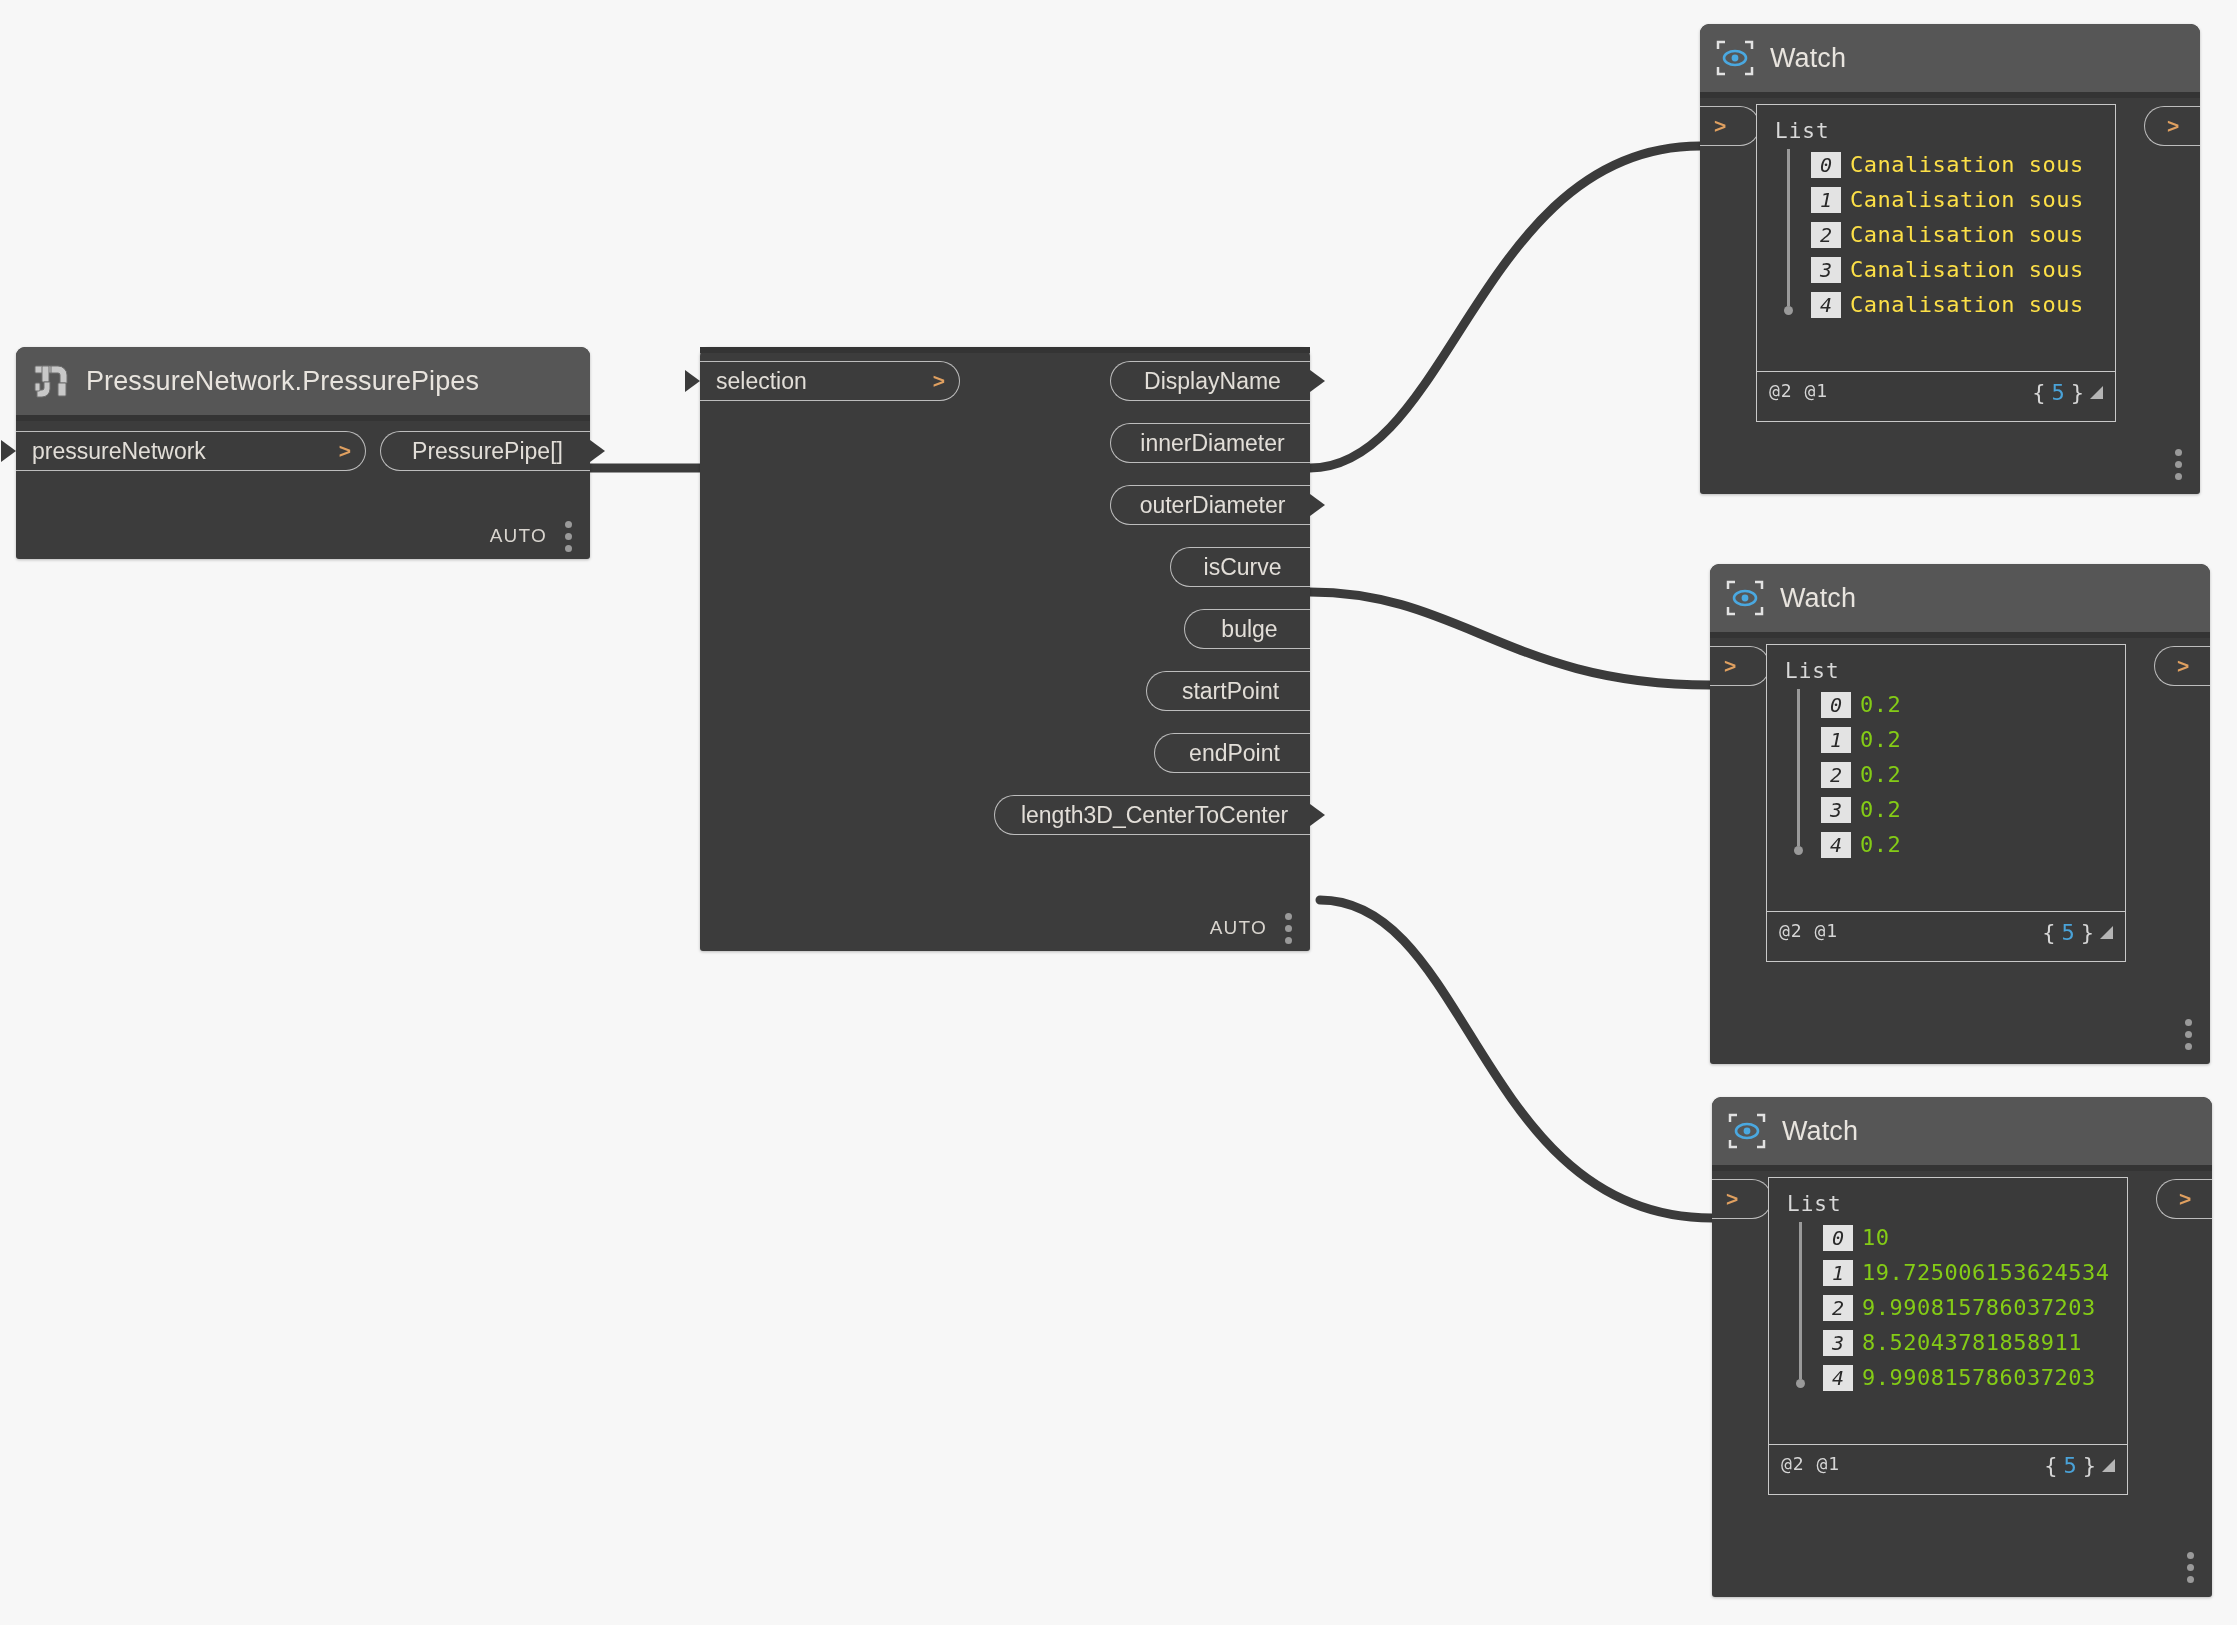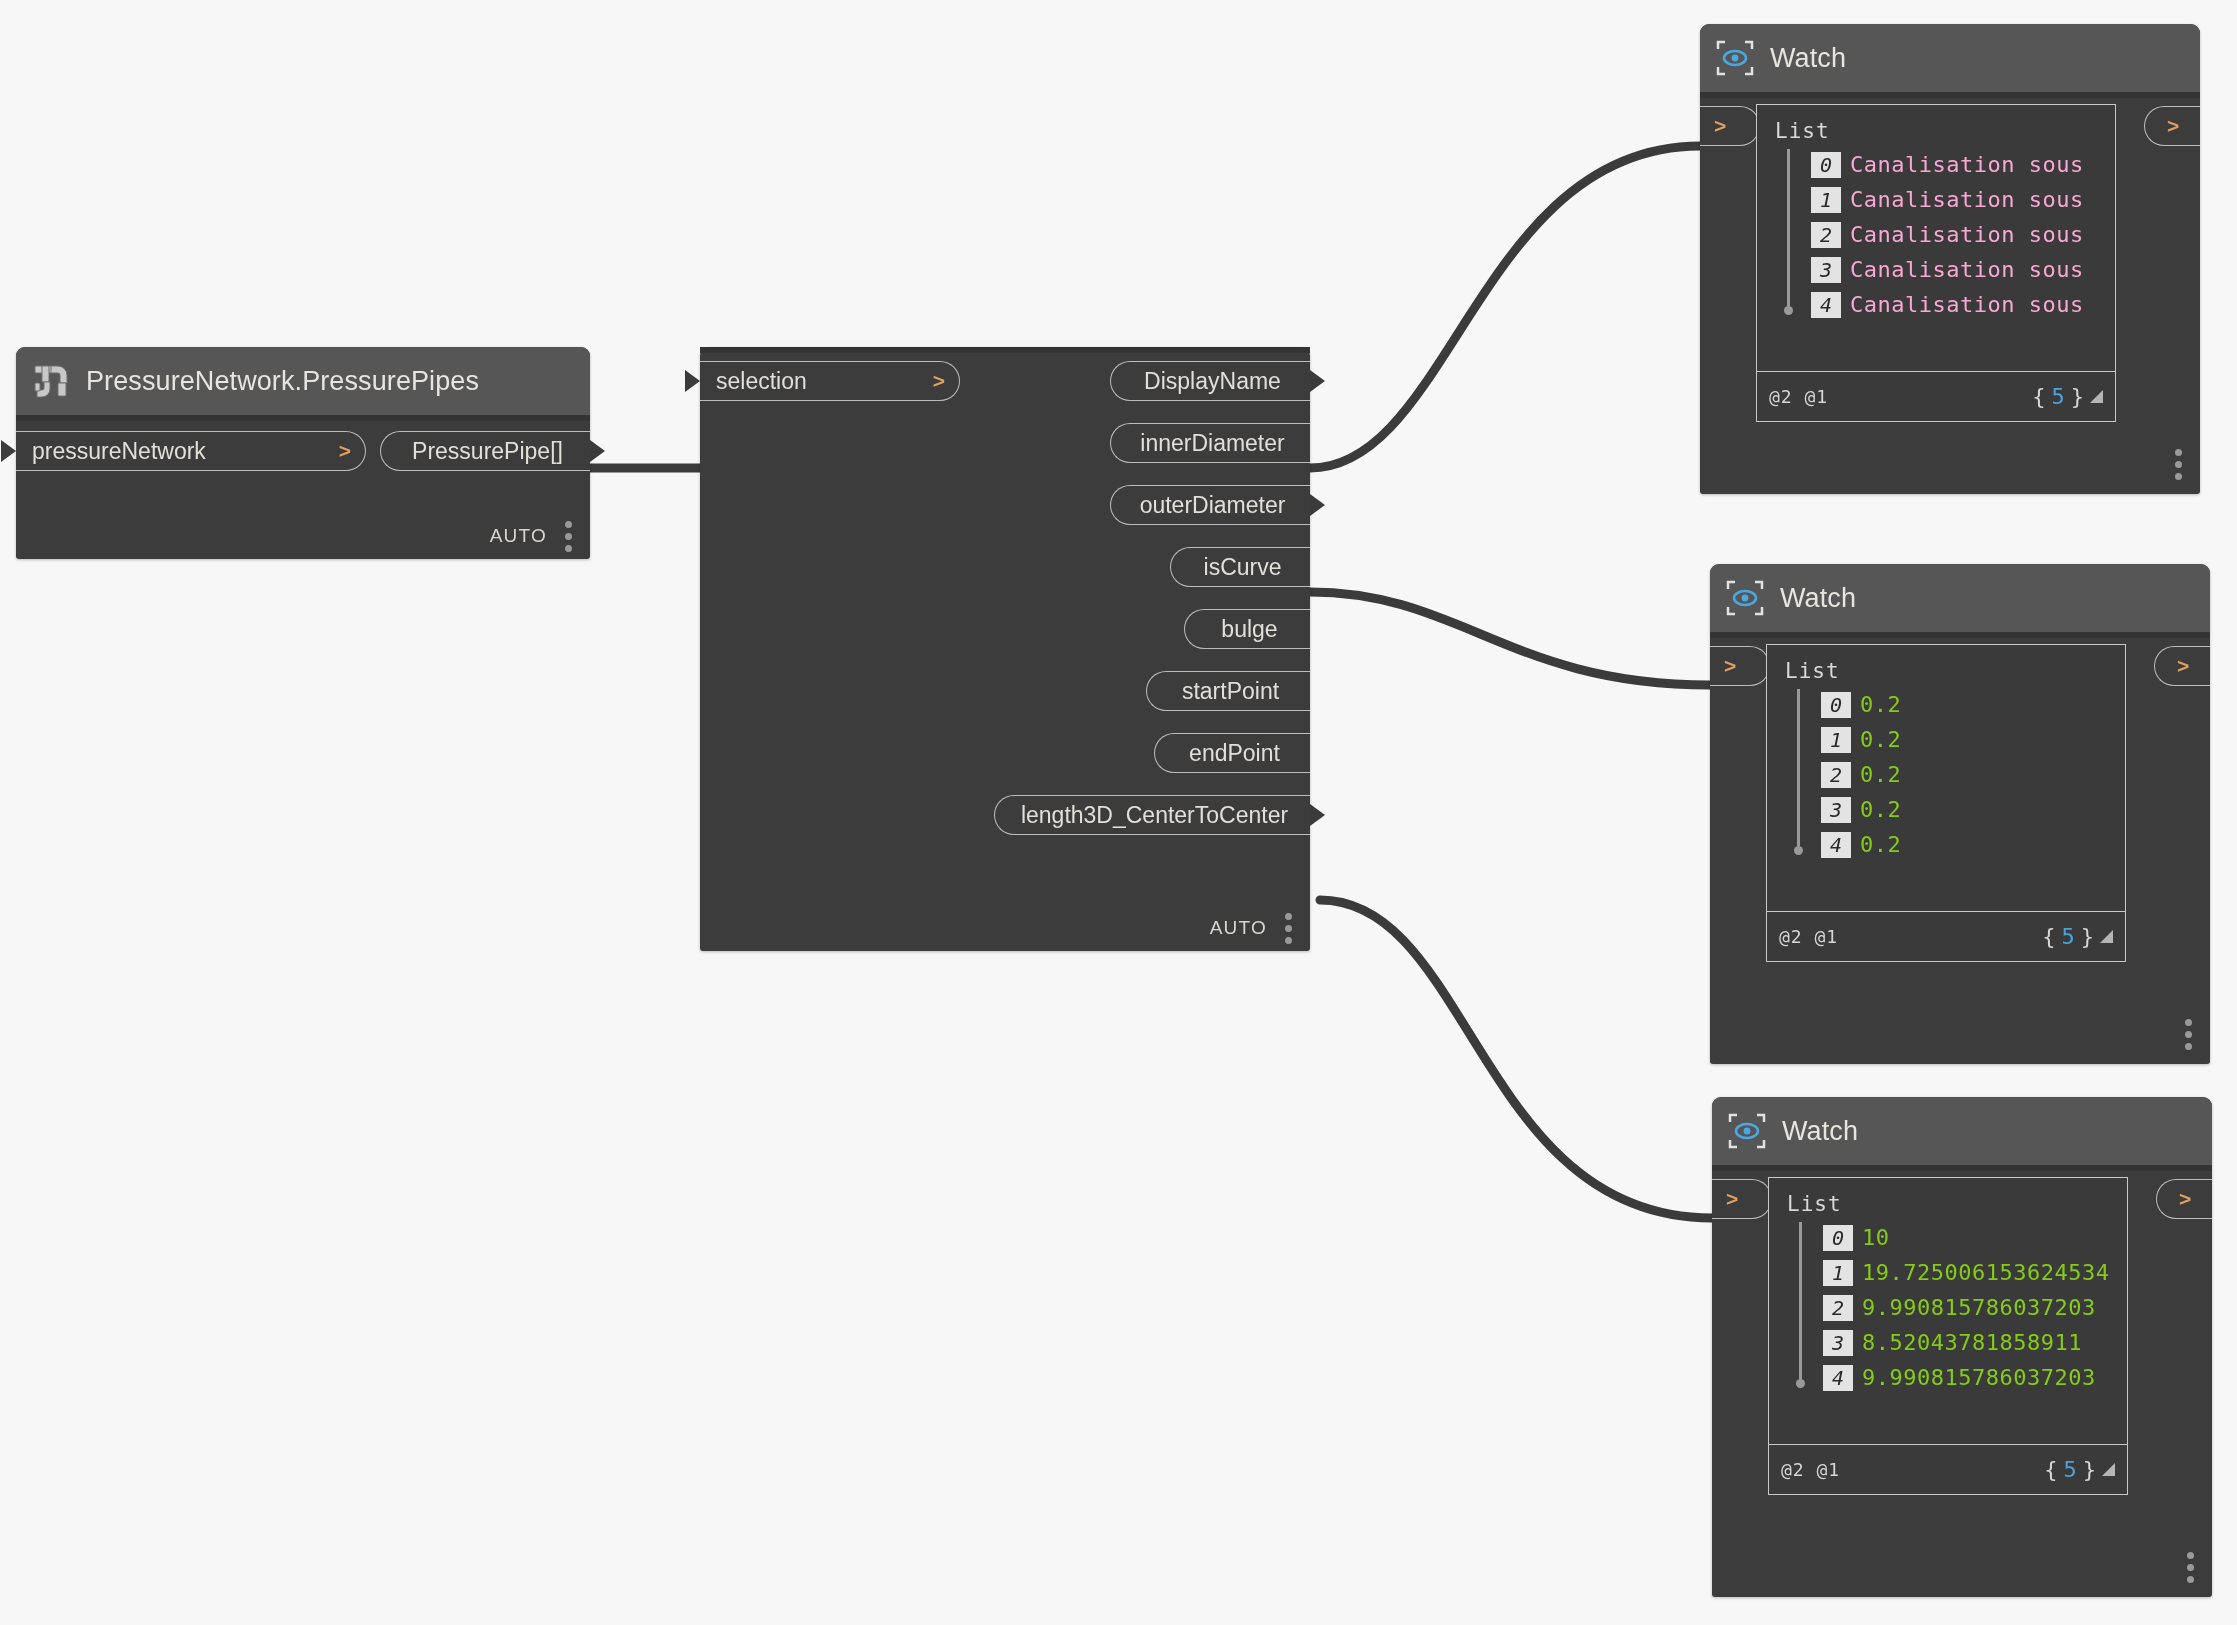--- a/index.html
+++ b/index.html
@@ -57,24 +57,24 @@
   .wl-title{color:#d9d9d9;font-size:21px;letter-spacing:1px;margin-bottom:4px;}
   .wl-rows{position:relative;padding-left:12px;}
   .wl-spine{position:absolute;left:12px;top:2px;bottom:16px;width:3px;background:#9a9a9a;}
   .wl-spine:after{content:"";position:absolute;left:-3px;bottom:-9px;width:9px;height:9px;
                   border-radius:50%;background:#9a9a9a;}
   .wl-row{display:flex;align-items:center;height:35px;padding-left:24px;}
   .wl-idx{width:30px;text-align:center;background:#e3e3e3;color:#2a2a2a;
           font-style:italic;font-size:20px;line-height:26px;height:26px;margin-right:9px;
           font-family:"DejaVu Sans Mono", monospace;}
   .wl-val{font-size:22px;white-space:nowrap;letter-spacing:.5px;}
-  .wl-val.str{color:#f9a8d4;}
+  .wl-val.str{color:#fde047;}
   .wl-val.num{color:#84cc16;}
   .wl-foot{position:absolute;left:0;right:0;bottom:0;height:50px;border-top:1px solid #c9c9c9;
-           display:flex;align-items:center;justify-content:space-between;padding:8px 12px;
+           display:flex;align-items:flex-start;justify-content:space-between;padding:8px 12px;
            box-sizing:border-box;font-family:"DejaVu Sans Mono", monospace;gap:19px;}
   .wl-lacing{color:#d6d6d6;font-size:18px;letter-spacing:1px;}
   .wl-count{color:#d6d6d6;font-size:22px;display:flex;align-items:center;gap:6px;}
   .wl-count b{color:#4aa3d9;font-weight:normal;}
   .wl-tri{width:0;height:0;border-left:13px solid transparent;border-bottom:13px solid #b5b5b5;}
   .clip{overflow:hidden;}
 </style>
 </head>
 <body>
 

